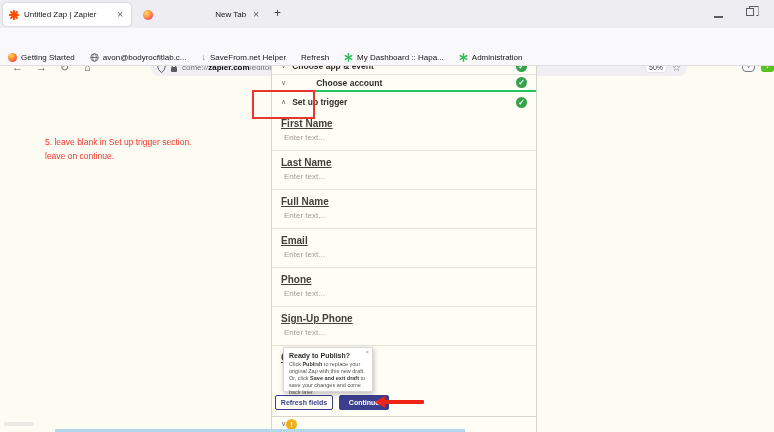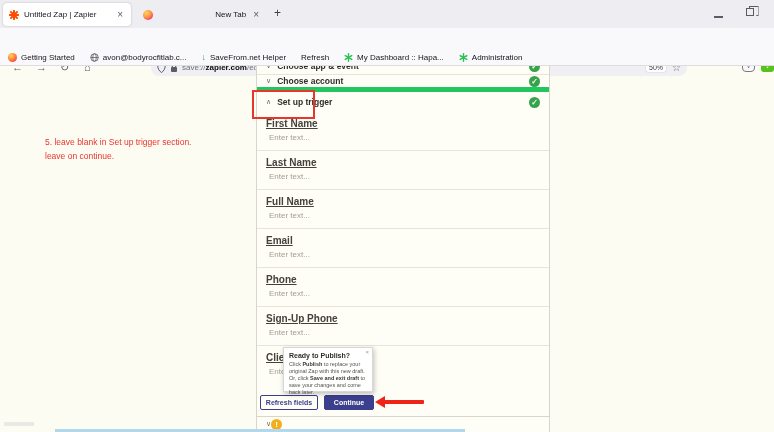--- a/index.html
+++ b/index.html
@@ -33,30 +33,30 @@
 
   .bookmarks { left:0; top:50px; width:774px; height:16px; background:#f9f9fb; border-bottom:1px solid #dedde0; display:flex; align-items:center; padding-left:8px; }
   .bm { display:flex; align-items:center; margin-right:15px; font-size:8px; color:#15141a; white-space:nowrap; }
   .bm .ic { margin-right:4px; display:inline-flex; }
   .dot-red { width:9px; height:9px; border-radius:50%; background:radial-gradient(circle at 35% 30%, #ffd84d, #ff7139 55%, #e22850); }
   .arrow-green { color:#37a93c; font-weight:bold; font-size:9px; line-height:9px; }
 
   
   .annotation { left:45px; top:135px; color:#e8362d; font-size:8.5px; line-height:14px; }
 
-  .panel { left:256px; top:66px; width:294px; height:366px; background:#fefdf6; border-left:1px solid #d8d5ca; border-right:1px solid #d8d5ca; }
+  .panel { left:271px; top:66px; width:266px; height:366px; background:#fefdf6; border-left:1px solid #d8d5ca; border-right:1px solid #d8d5ca; }
   .sec-row { display:flex; align-items:center; padding:0 9px; }
   .sec-label { font-weight:bold; font-size:8.5px; color:#2f2e2b; margin-left:6px; flex:1; }
   .chev { color:#6b6a66; font-size:7px; line-height:8px; }
   .badge { width:11px; height:11px; border-radius:50%; color:#fff; font-size:8px; font-weight:bold; text-align:center; line-height:11px; }
   .badge.ok { background:#36a24b; }
   .badge.warn { background:#f2af1d; }
   .row-partial { height:9px; overflow:hidden; border-bottom:1px solid #e7e4d9; position:relative; }
   .row-partial .sec-row { margin-top:-8px; height:16px; }
-  .row-account { height:17px; border-bottom:5px solid #22c55e; }
+  .row-account { height:17px; border-bottom:2px solid #22c55e;gap:24px; }
   .row-trigger { height:20px; }
 
   .field { height:39px; padding:6px 9px 0 9px; border-bottom:1px solid #e7e4d9; }
   .field label { display:block; font-size:10px; font-weight:bold; color:#45403c;text-decoration:underline; }
   .field input { display:block; margin-top:4px; margin-left:3px; border:none; background:transparent; outline:none; font-size:8px; color:#7c766c; width:230px; font-family:"Liberation Sans",sans-serif; }
   .field input::placeholder { color:#a39d92; opacity:1; }
   .field.last { border-bottom:none; }
 
   .actions { margin-top:10px; padding:0 3px; display:flex; }
   .btn { height:15px; border-radius:2px; font-size:7px; font-weight:bold; display:flex; align-items:center; justify-content:center; cursor:pointer; }
@@ -120,21 +120,21 @@
         <svg width="9" height="10" viewBox="0 0 9 10">
             <path d="M4.5 0.5 L8.3 1.8 C8.3 5.5 7 8 4.5 9.5 C2 8 0.7 5.5 0.7 1.8 Z" fill="none" stroke="#5b5b66" stroke-width="1"></path>
           </svg>
       </span>
       <span style="margin-left:4px;">
         <svg width="8" height="10" viewBox="0 0 8 10">
             <rect x="1" y="4" width="6" height="5" rx="1" fill="#5b5b66"></rect>
             <path d="M2.3 4 V2.8 a1.7 1.7 0 0 1 3.4 0 V4" fill="none" stroke="#5b5b66" stroke-width="1.1"></path>
           </svg>
       </span>
-      <span class="url"><span class="dim">save://</span><span class="dom">zapier.com</span><span class="dim">/editor/154863748/draft/154863748/fields</span></span>
+      <span class="url"><span class="dim">come://</span><span class="dom">zapier.com</span><span class="dim">/editor/154863748/draft/154863748/fields</span></span>
       <span class="zoom-pill">50%</span>
       <span class="star">☆</span>
     </div>
     <div class="abs addon-box" style="left:742px;">∨</div>
     <div class="abs addon-green" style="left:761px;">↓</div>
   </div>
 
   <div class="abs bookmarks">
     <span class="bm">
       <span class="ic dot-red"></span>

